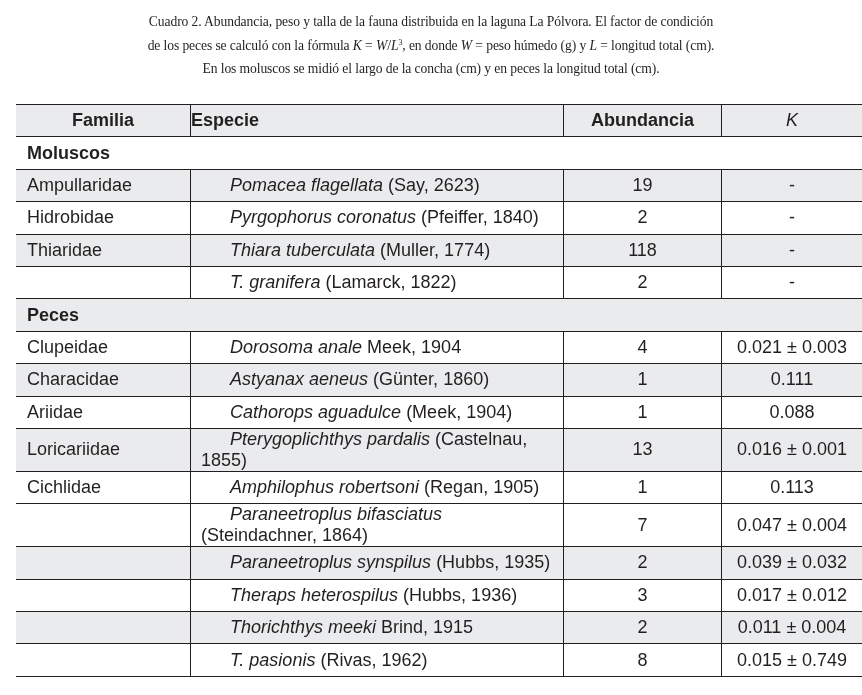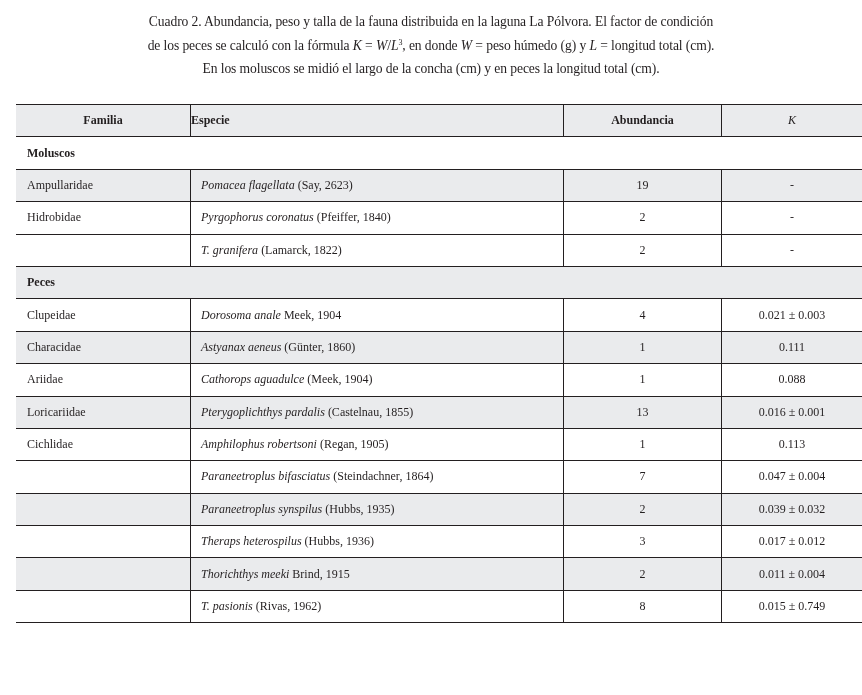--- a/index.html
+++ b/index.html
@@ -13,39 +13,39 @@
     text-align: center; font-size: 13.6px; line-height: 23.5px;
     font-family: "Liberation Serif", "DejaVu Serif", serif;
     letter-spacing: -0.1px;
   }
   .caption .ln { display: block; white-space: nowrap; }
   .caption i { font-style: italic; }
   .caption sup { font-size: 8px; vertical-align: 5px; line-height: 0; }
   table {
     position: absolute; left: 16px; top: 104px;
     width: 846px; border-collapse: collapse;
-    font-family: Liberation Serif, serif;
-    font-size: 12px;
+    font-family: Liberation Sans, sans-serif;
+    font-size: 18px;
   }
   td, th {
     height: 31.4px; padding: 0; vertical-align: middle;
     border-bottom: 1.2px solid #231f20;
   }
   th { font-weight: bold; text-align: center; }
   thead tr { background: #eaebed; }
   thead th { border-top: 1.5px solid #231f20; }
   .c1 { width: 163px; padding-left: 11px; text-align: left; }
   .c2 { width: 362px; padding-left: 10px; text-align: left; border-left: 1.2px solid #231f20; }
   .c3 { width: 157px; text-align: center; border-left: 1.2px solid #231f20; }
   .c4 { text-align: center; border-left: 1.2px solid #231f20; }
   th.c1 { text-align: center; padding-left: 0; }
   th.c2 { padding-left: 0; }
   tr.grey { background: #eaebed; }
   tr.section td { font-weight: bold; padding-left: 11px; }
-  .sp-name { font-style: italic; }
+  .sp-name { font-style: italic; margin-left: 29px; }
   .k-italic { font-style: italic; font-weight: normal; }
   tr:last-child td { border-bottom: 1.5px solid #231f20; }
 </style>
 </head>
 <body>
 
 <div class="caption">
   <span class="ln">Cuadro 2. Abundancia, peso y talla de la fauna distribuida en la laguna La Pólvora. El factor de condición</span>
   <span class="ln"><span>de los peces se calculó con la fórmula </span><i>K</i><span> = </span><i>W</i><span>/</span><i>L</i><sup>3</sup><span>, en donde </span><i>W</i><span> = peso húmedo (g) y </span><i>L</i><span> = longitud total (cm).</span></span>
   <span class="ln">En los moluscos se midió el largo de la concha (cm) y en peces la longitud total (cm).</span>
@@ -67,20 +67,26 @@
       <tr class="grey">
         <td class="c1">Ampullaridae</td>
         <td class="c2"><span class="sp-name">Pomacea flagellata</span><span> (Say, 2623)</span></td>
         <td class="c3">19</td>
         <td class="c4">-</td>
       </tr>
       <tr>
         <td class="c1">Hidrobidae</td>
         <td class="c2"><span class="sp-name">Pyrgophorus coronatus</span><span> (Pfeiffer, 1840)</span></td>
         <td class="c3">2</td>
+        <td class="c4">-</td>
+      </tr>
+      <tr class="grey">
+        <td class="c1">Thiaridae</td>
+        <td class="c2"><span class="sp-name">Thiara tuberculata</span><span> (Muller, 1774)</span></td>
+        <td class="c3">118</td>
         <td class="c4">-</td>
       </tr>
       <tr>
         <td class="c1"></td>
         <td class="c2"><span class="sp-name">T. granifera</span><span> (Lamarck, 1822)</span></td>
         <td class="c3">2</td>
         <td class="c4">-</td>
       </tr>
       <tr class="section grey">
         <td colspan="4">Peces</td>

